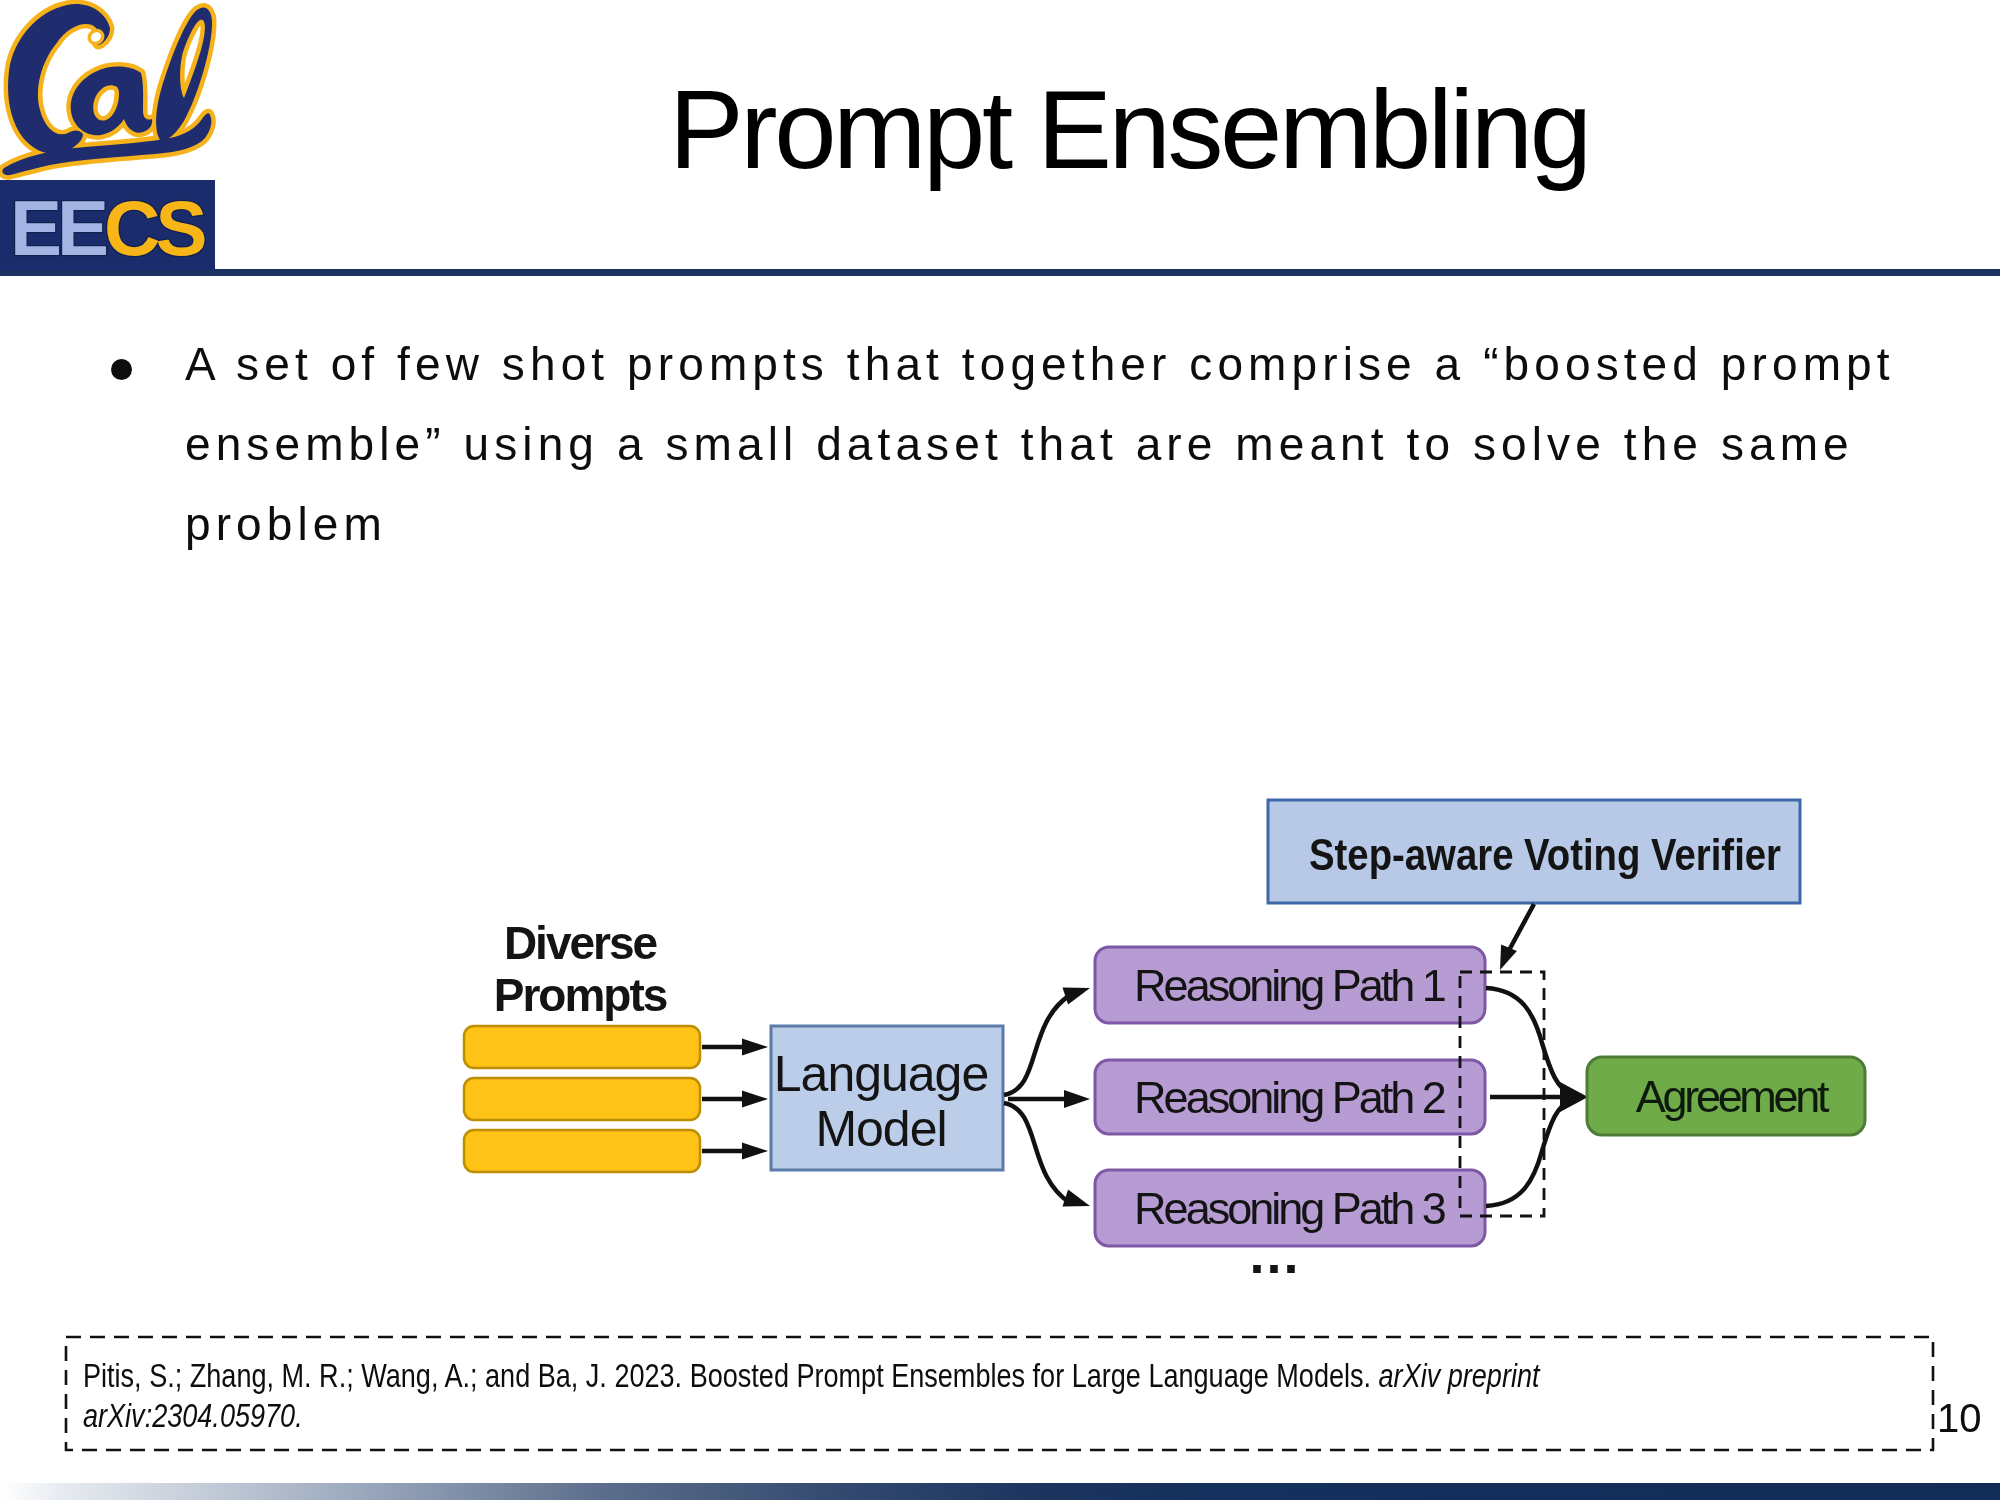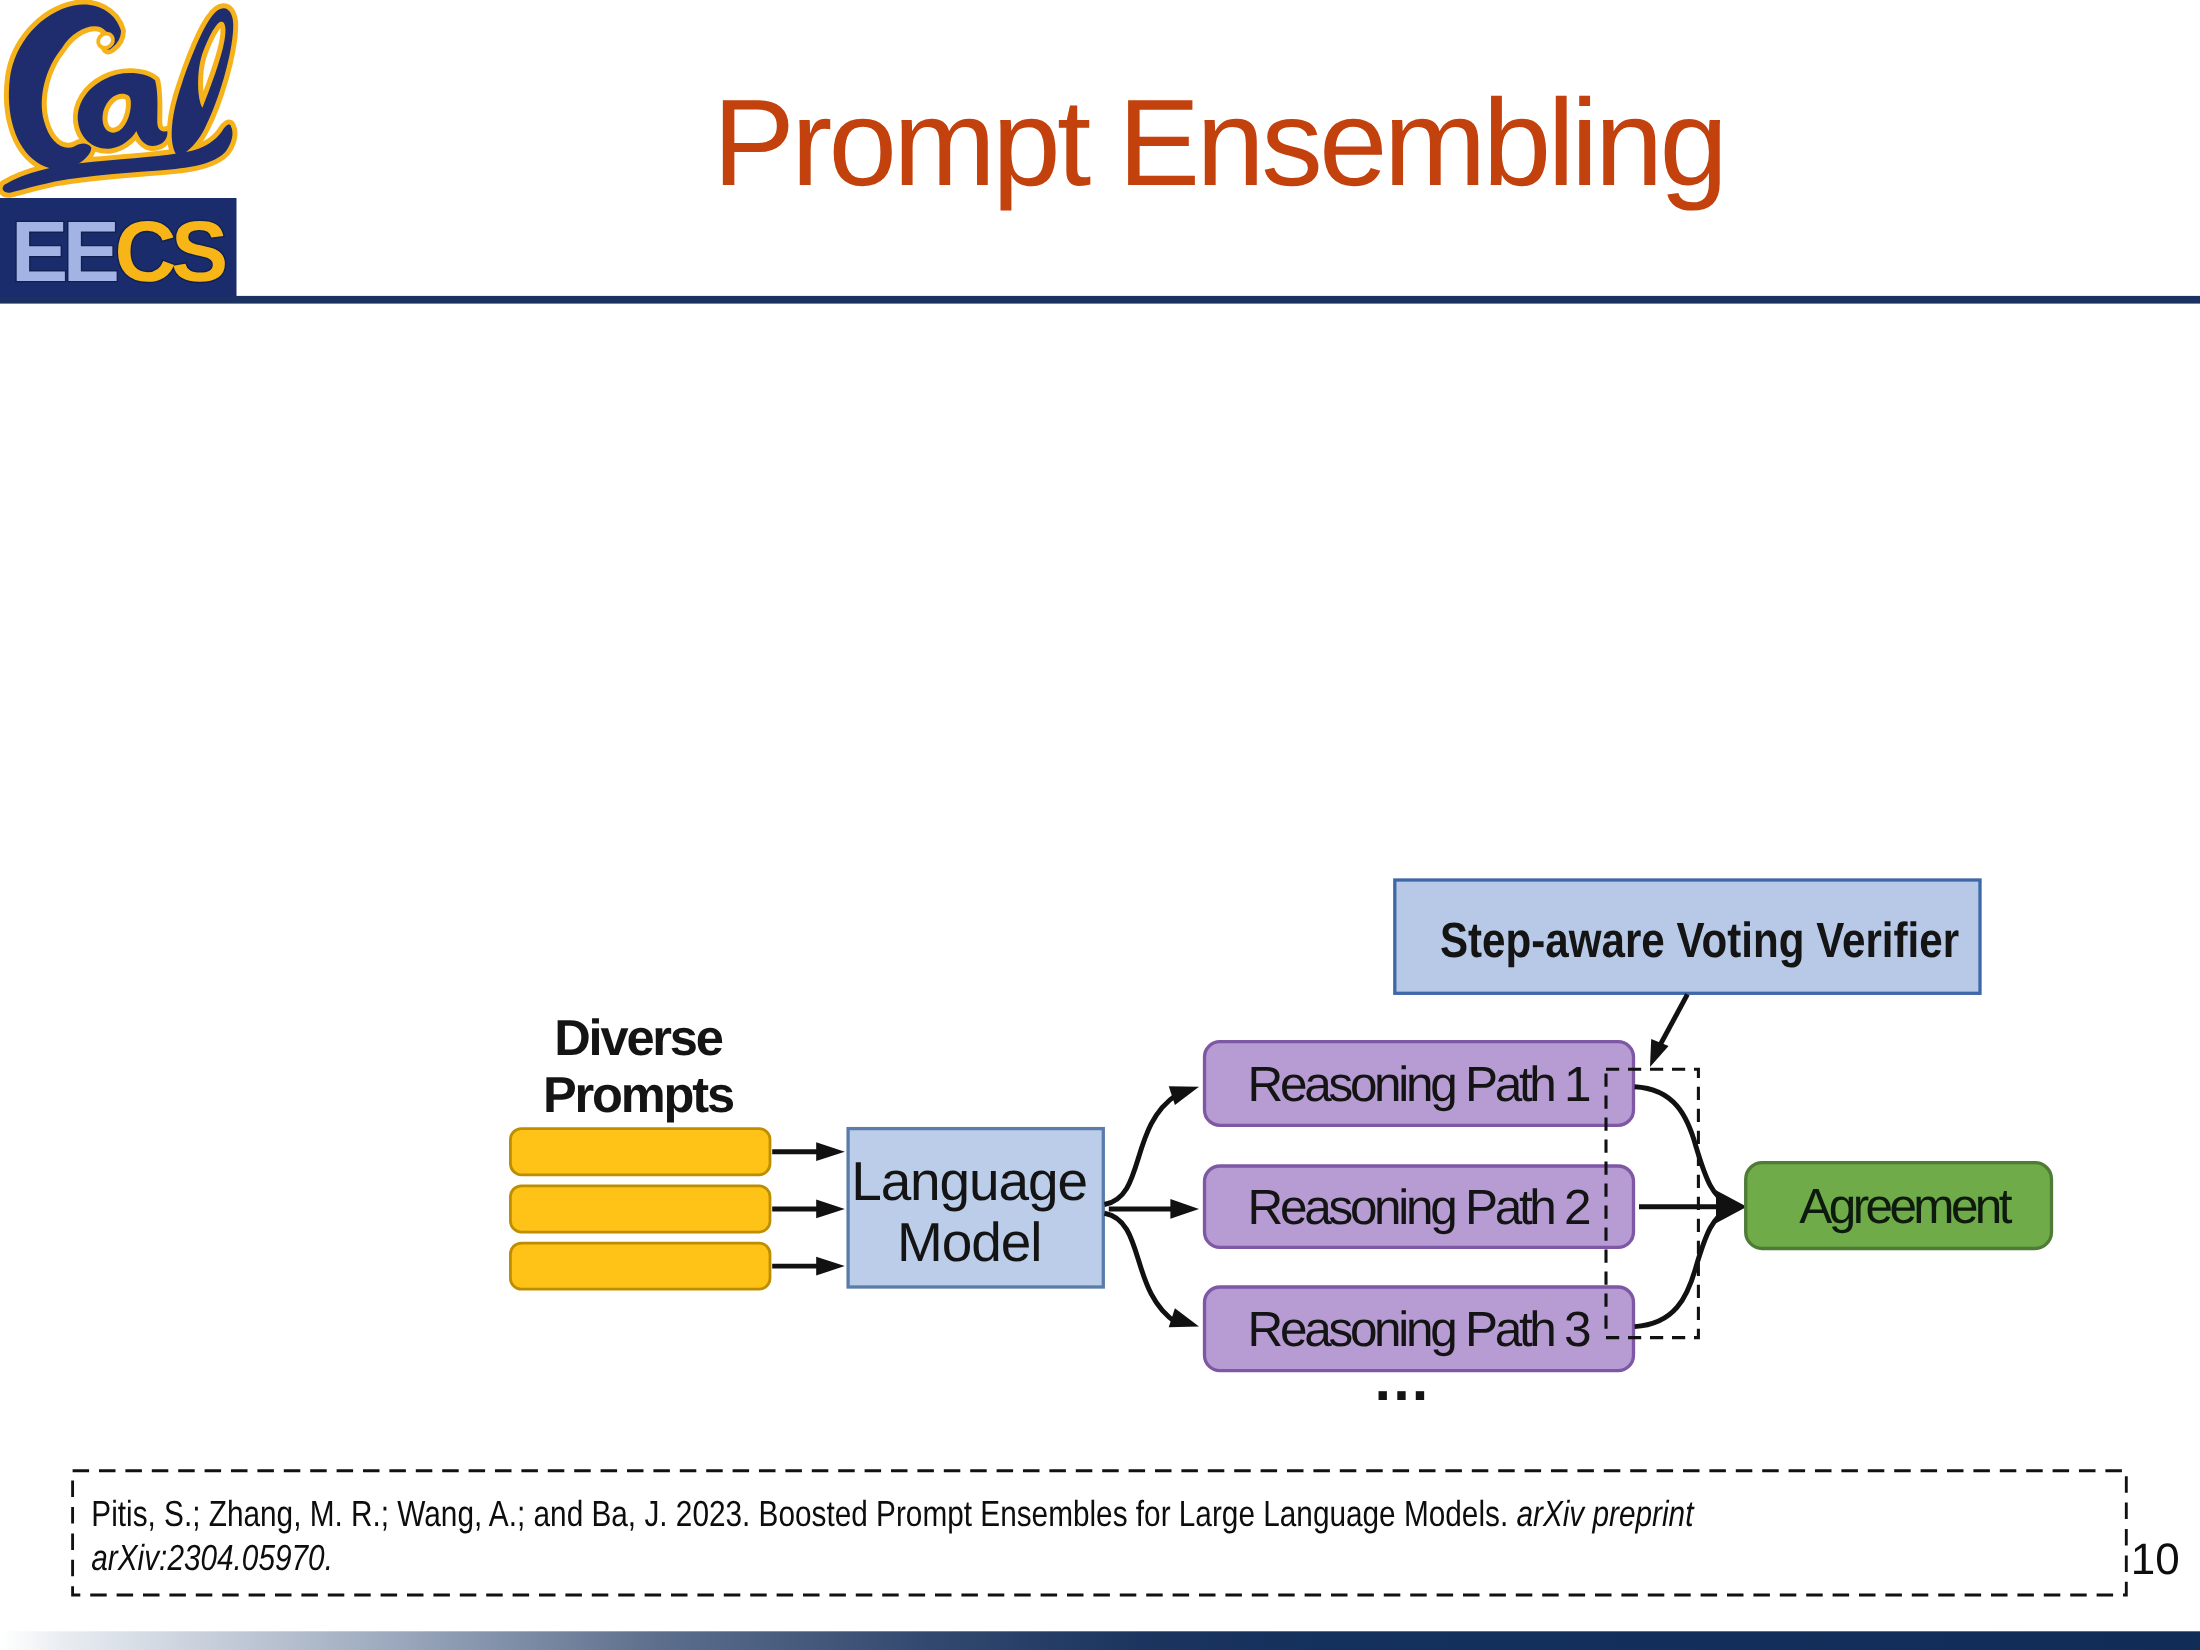--- a/index.html
+++ b/index.html
@@ -1,19 +1,19 @@
 <!DOCTYPE html>
 <html><head>
 <meta charset="utf-8">
 <style>
 html,body{margin:0;padding:0}
 body{width:2000px;height:1500px;position:relative;background:#fff;
      font-family:"Liberation Sans",sans-serif;overflow:hidden}
 .abs{position:absolute}
-#title{left:648px;top:74px;font-size:112px;line-height:112px;color:#c2410c;letter-spacing:-3.4px;white-space:nowrap}
+#title{left:669px;top:74px;font-size:112px;line-height:112px;color:#000000;letter-spacing:-3.4px;white-space:nowrap}
 #bullets{left:185px;top:324px;font-size:46px;line-height:80px;letter-spacing:5.1px;color:#0d0d0d;width:1780px}
 #bullets .item{position:relative}
 .dot{position:absolute;left:-74px;width:21px;height:21px;border-radius:50%;background:#0d0d0d}
 #cite{left:83px;top:1356px;font-size:33px;line-height:40px;color:#0d0d0d;width:2300px;transform:scaleX(0.82);transform-origin:0 0}
 #pagenum{left:1937px;top:1398px;font-size:40px;line-height:40px;color:#0d0d0d}
 #bottombar{left:0;top:1483px;width:2000px;height:17px;
   background:linear-gradient(90deg,#ffffff 0%,#e8ecf1 3%,#9ba8bd 18%,#5c6e8c 30%,#33496f 42%,#1b355f 52%,#14305c 60%,#122c58 100%)}
 #hline{left:0px;top:269px;width:2000px;height:7px;background:#1b3160}
 </style>
 </head>
@@ -43,20 +43,21 @@
       <use href="#p-l"></use>
   </g>
   <ellipse cx="96" cy="37" rx="7" ry="6.2" transform="rotate(-35 96 37)" fill="#fff" stroke="#f6b21b" stroke-width="3.5"></ellipse>
   <rect x="0" y="180" width="215" height="90" fill="#1a2c6b"></rect>
   <text x="10" y="255" font-size="78" font-weight="bold" letter-spacing="-5" fill="#a3b3e3" stroke="#10204f" stroke-width="2.5" paint-order="stroke" style="paint-order:stroke">EE<tspan fill="#f8b517">CS</tspan></text>
 </svg>
 
 <div class="abs" id="title">Prompt Ensembling</div>
 
 <div class="abs" id="bullets">
+  <div class="item"><span class="dot" style="top:35px"></span>A set of few shot prompts that together comprise a “boosted prompt<br>ensemble” using a small dataset that are meant to solve the same<br>problem</div>
 </div>
 
 <svg class="abs" style="left:0;top:780px" width="2000" height="520" viewBox="0 780 2000 520">
 
   <text x="580" y="959" font-size="46" font-weight="bold" letter-spacing="-2" fill="#141414" text-anchor="middle">Diverse</text>
   <text x="580" y="1011" font-size="46" font-weight="bold" letter-spacing="-2" fill="#141414" text-anchor="middle">Prompts</text>
 
   <g fill="#ffc216" stroke="#bd8e00" stroke-width="2.5">
     <rect x="464" y="1026" width="236" height="42" rx="10"></rect>
     <rect x="464" y="1078" width="236" height="42" rx="10"></rect>

